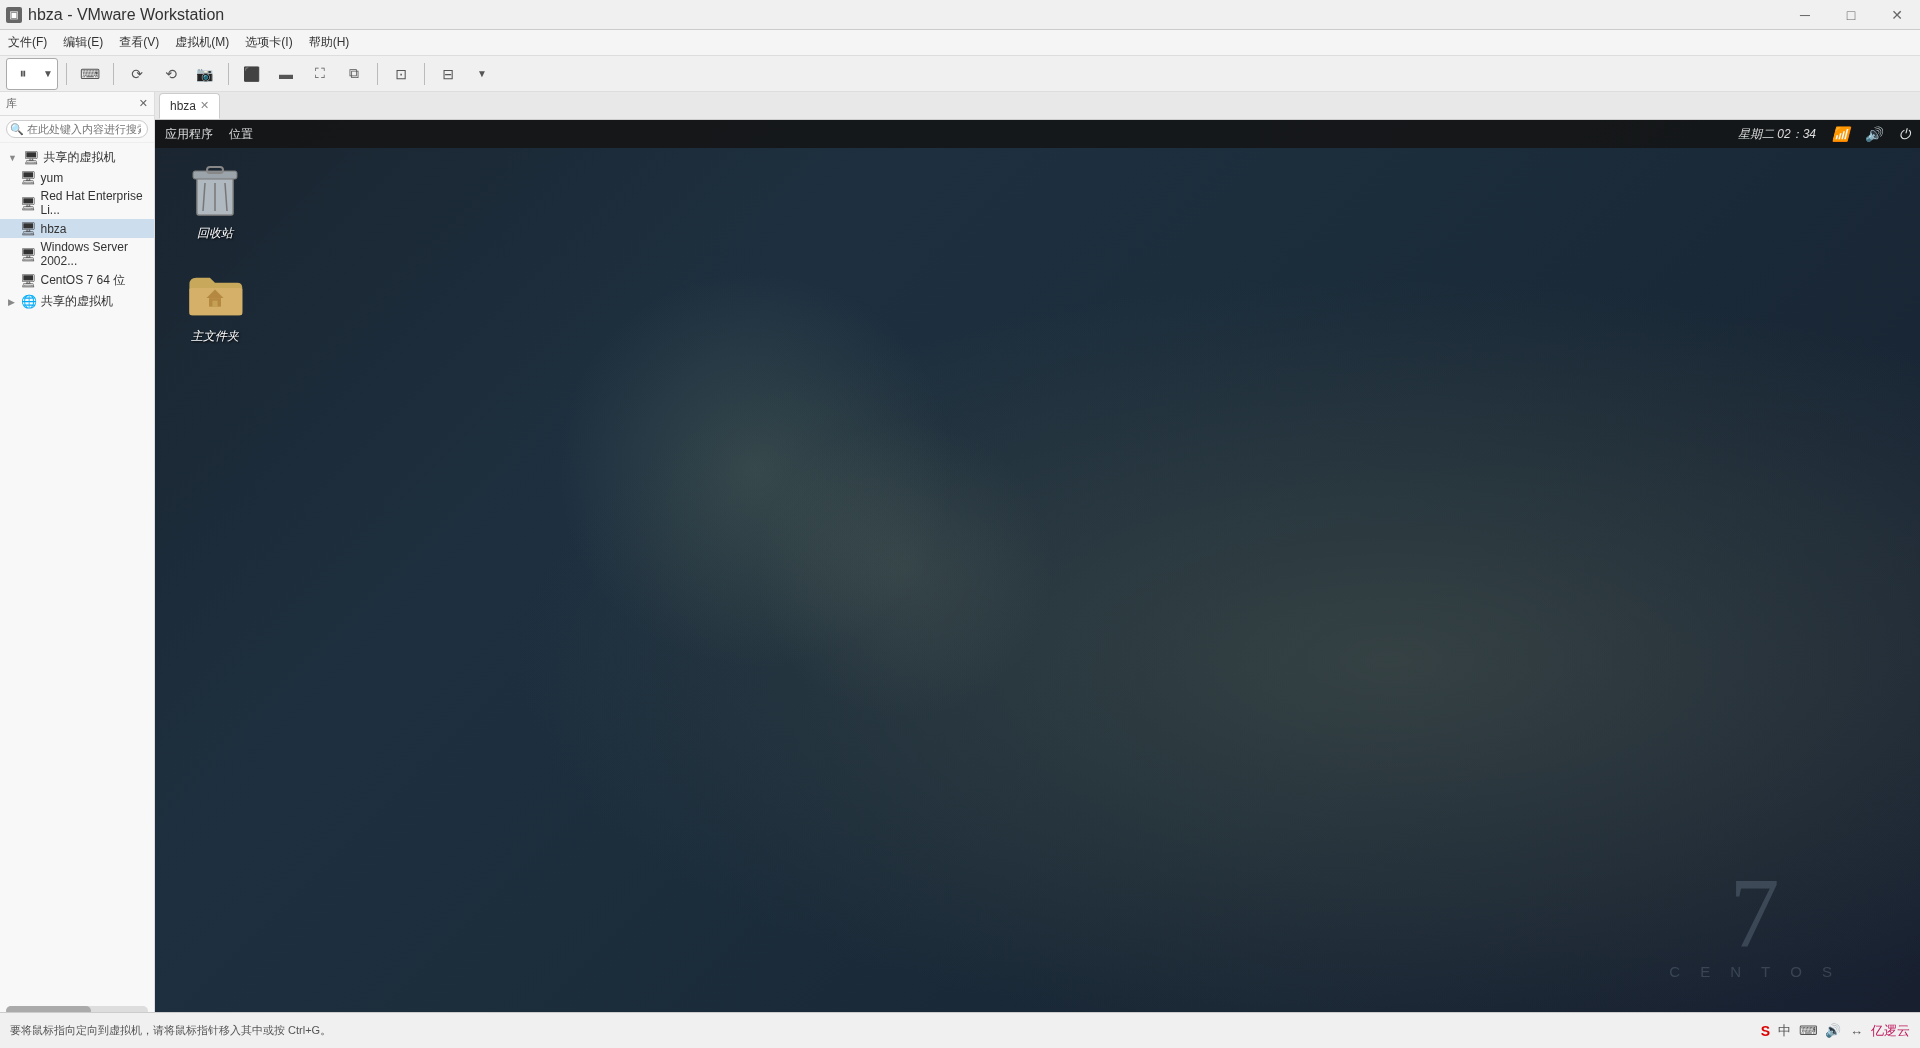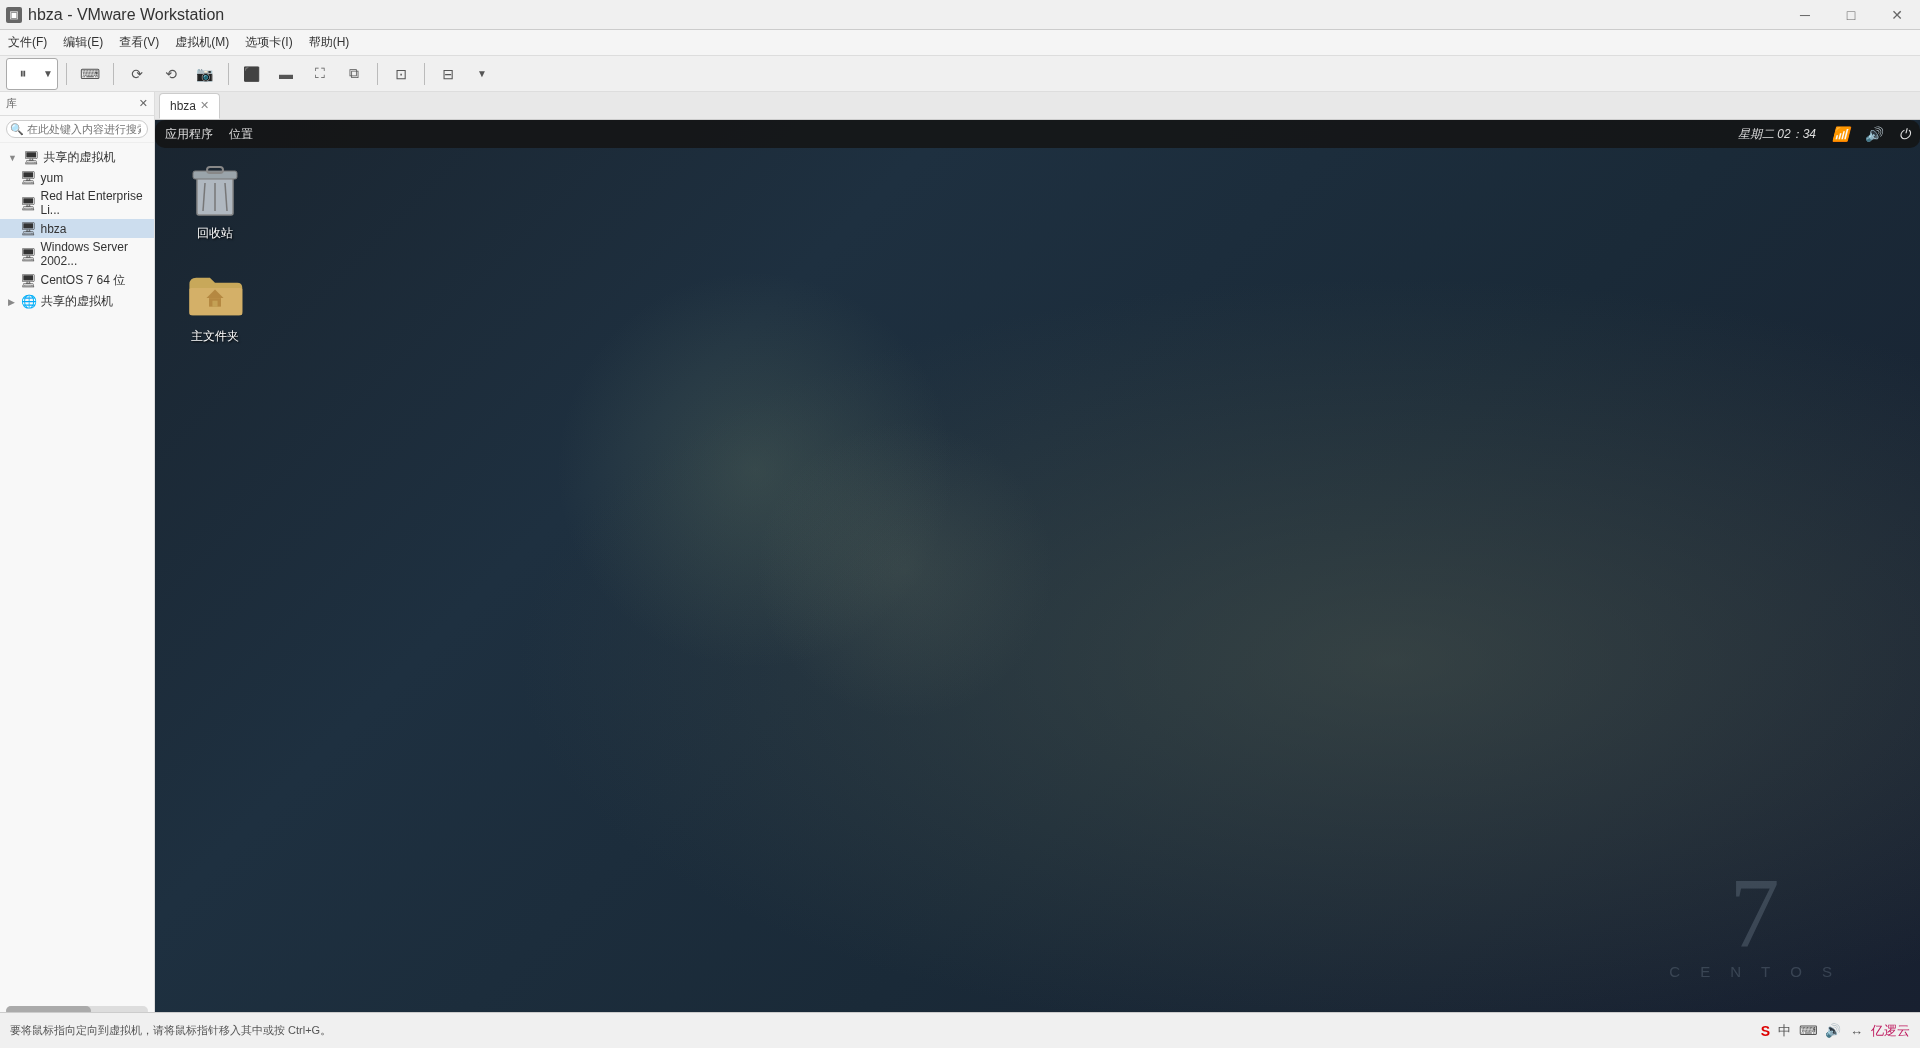--- a/index.html
+++ b/index.html
@@ -89,32 +89,32 @@
       width: 100%; height: 100%; position: relative;
       background: radial-gradient(ellipse at 70% 60%, rgba(80,90,80,0.5) 0%, transparent 50%),
                   linear-gradient(135deg, #1a2530 0%, #1e3040 30%, #1a2a38 60%, #182030 100%);
       overflow: hidden;
     }
 
     
     #gnome-topbar {
       position: absolute; top: 0; left: 0; right: 0; height: 28px;
       background: rgba(20,20,20,0.85); display: flex; align-items: center;
-      justify-content: space-between; padding: 0 10px; z-index: 100; border-radius: 10px;
+      justify-content: space-between; padding: 0 10px; z-index: 100;
     }
     #gnome-topbar-left { display: flex; align-items: center; gap: 16px; }
     .gnome-menu-btn { color: #ddd; font-size: 12px; cursor: pointer; }
     #gnome-topbar-right { display: flex; align-items: center; gap: 16px; color: #ddd; font-size: 12px; font-style: italic; }
     .gnome-icon { font-size: 14px; cursor: pointer; }
 
     
     #desktop-icons { position: absolute; top: 40px; left: 20px; display: flex; flex-direction: column; gap: 20px; }
     .desktop-icon { display: flex; flex-direction: column; align-items: center; gap: 4px; cursor: pointer; width: 80px; }
     .icon-img { width: 60px; height: 60px; display: flex; align-items: center; justify-content: center; }
-    .icon-label { color: #fff; font-size: 12px; text-align: center; text-shadow: 1px 1px 2px #000; padding: 1px 4px; }
+    .icon-label { color: #fff; font-size: 12px; text-align: center; text-shadow: 1px 1px 2px #000; padding: 1px 4px; font-style: italic; }
 
     
     .trash-icon { width: 52px; height: 58px; }
     .folder-icon { width: 58px; height: 50px; }
 
     
     #centos-watermark {
       position: absolute; bottom: 40px; right: 80px;
       display: flex; flex-direction: column; align-items: center;
       opacity: 0.3;

